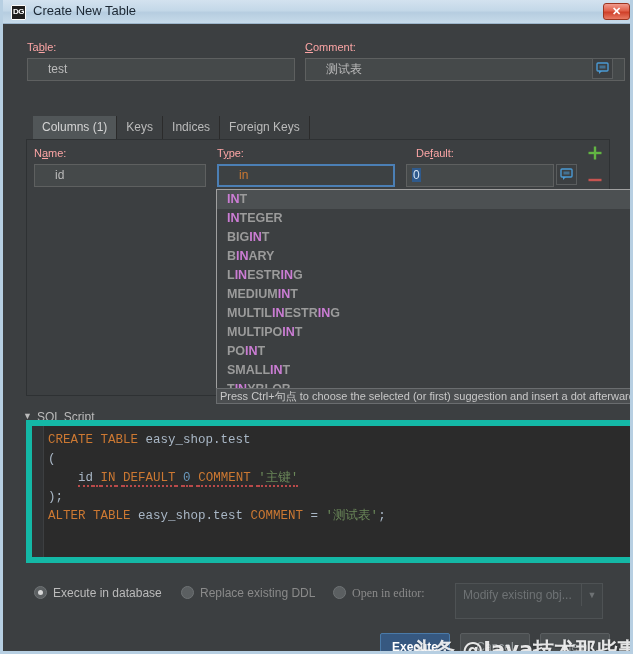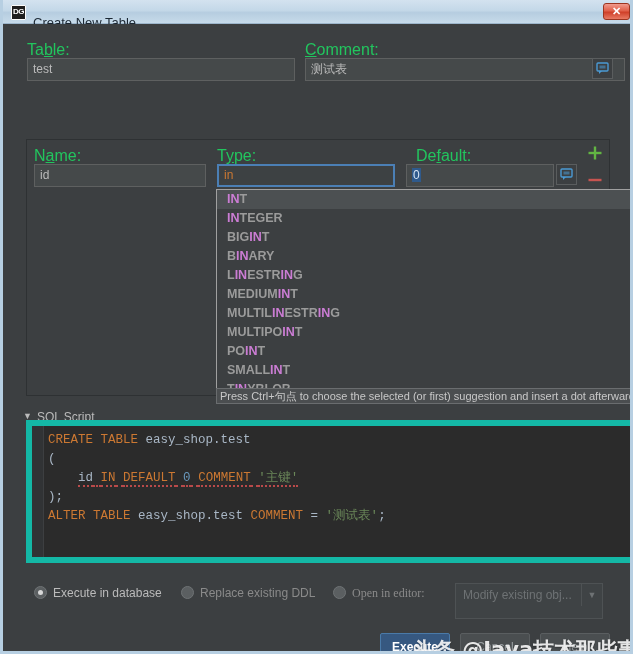--- a/index.html
+++ b/index.html
@@ -37,21 +37,20 @@
     color: #ffffff;
     font-size: 8px; font-weight: bold;
     line-height: 12px; text-align: center;
     letter-spacing: -0.5px;
     font-family: "Liberation Sans", sans-serif;
   }
   #title-text {
     position: absolute; left: 30px; top: 3px;
     font-size: 13px; color: #1b2733;
     font-family: "Liberation Sans", sans-serif;
-    margin-top: 12px;
   }
   #close-btn {
     position: absolute; right: 6px; top: 3px;
     width: 27px; height: 17px;
     background: linear-gradient(to bottom, #f19b8d 0%, #e0604a 45%, #cf4029 55%, #e87a63 100%);
     border: 1px solid #9c3520;
     border-radius: 3px;
     color: #ffffff;
     font-size: 11px; font-weight: bold;
     line-height: 15px; text-align: center;
@@ -60,33 +59,33 @@
 
   
   #body {
     position: absolute; left: 0; top: 24px;
     width: 627px; height: 624px;
     background: #3c3f41;
   }
 
   .flabel {
     position: absolute;
-    font-size: 16px; color: #22c55e;
+    font-size: 11px; color: #fca5a5;
     font-family: "Liberation Sans", sans-serif;
     white-space: nowrap;
   }
   .flabel u { text-decoration: underline; }
 
   .tfield {
     position: absolute;
     background: #45494a;
     border: 1px solid #5e6060;
     color: #bbbbbb;
     font-size: 12px;
-    padding: 0 5px;
+    padding: 0 20px;
     line-height: 21px;
     font-family: "Liberation Sans", sans-serif;
     white-space: nowrap;
     overflow: hidden;
   }
   .tfield.focused {
     border: 2px solid #4b7fb5;
     background: #3d4143;
     line-height: 19px;
   }
@@ -344,20 +343,26 @@
     <div class="flabel" style="left:302px; top:17px;"><u>C</u>omment:</div>
     <div class="tfield" style="left:302px; top:34px; width:320px; height:23px;">测试表</div>
     <div class="cmt-icon" style="left:589px; top:34px;">
       <svg width="13" height="13" viewBox="0 0 13 13">
         <rect x="1" y="1" width="11" height="8" rx="1" fill="none" stroke="#4a9ad4" stroke-width="1.4"></rect>
         <path d="M3 9 L3 12 L6 9 Z" fill="#4a9ad4"></path>
         <rect x="3.5" y="3.5" width="6" height="3" fill="#4a9ad4" opacity="0.55"></rect>
       </svg>
     </div>
 
+    <div id="tabs">
+      <div class="tab active">Columns (1)</div>
+      <div class="tab">Keys</div>
+      <div class="tab">Indices</div>
+      <div class="tab">Foreign Keys</div>
+    </div>
 
     <div id="colpanel"></div>
 
     <div class="flabel" style="left:31px; top:123px;">N<u>a</u>me:</div>
     <div class="tfield" style="left:31px; top:140px; width:172px; height:23px;">id</div>
 
     <div class="flabel" style="left:214px; top:123px;">T<u>y</u>pe:</div>
     <div class="tfield focused" style="left:214px; top:140px; width:178px; height:23px; color:#cc7832;">in</div>
 
     <div class="flabel" style="left:413px; top:123px;text-align:right;">De<u>f</u>ault:</div>

